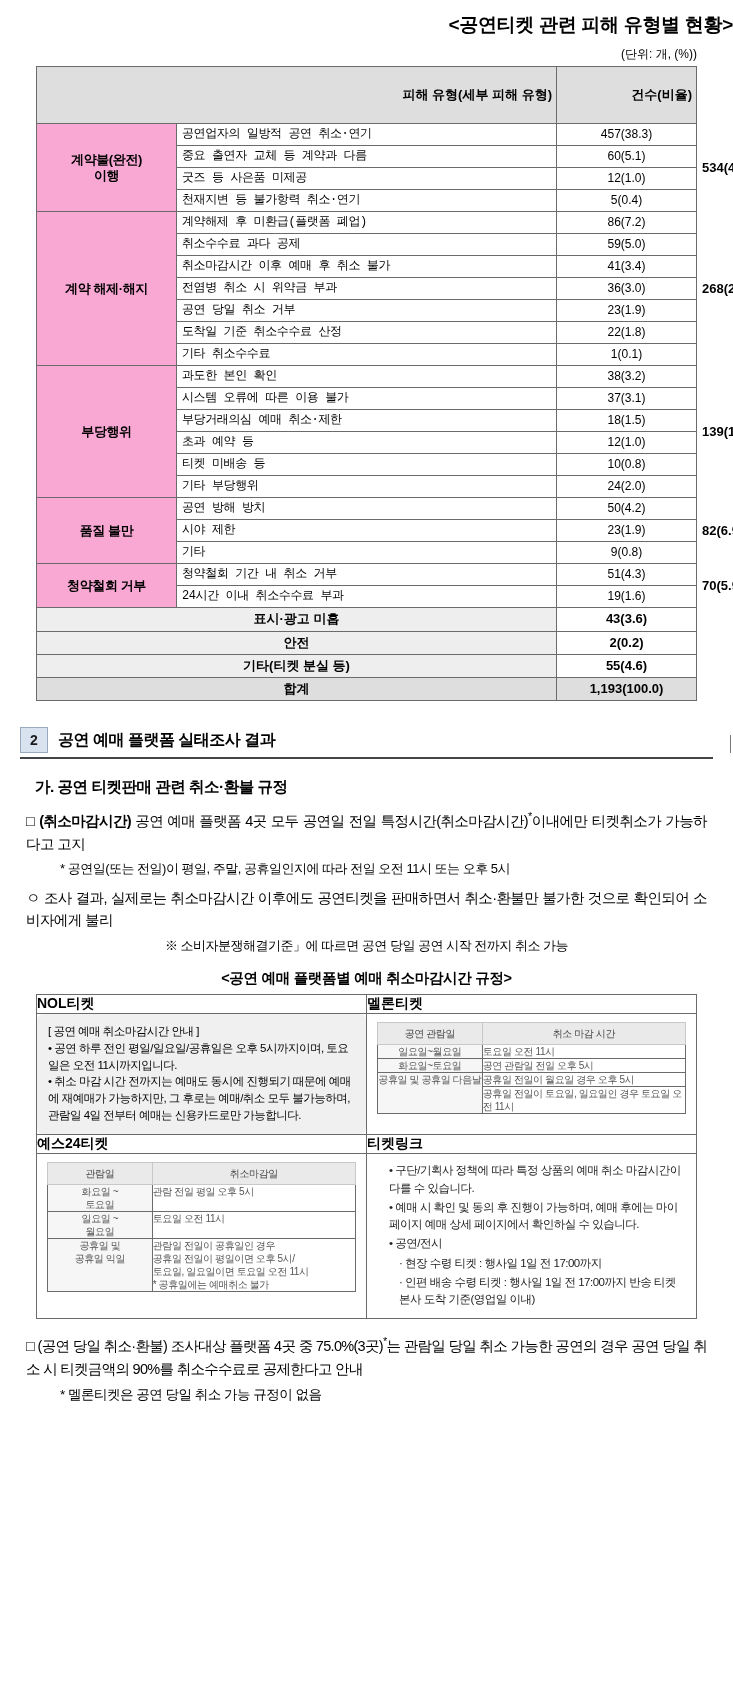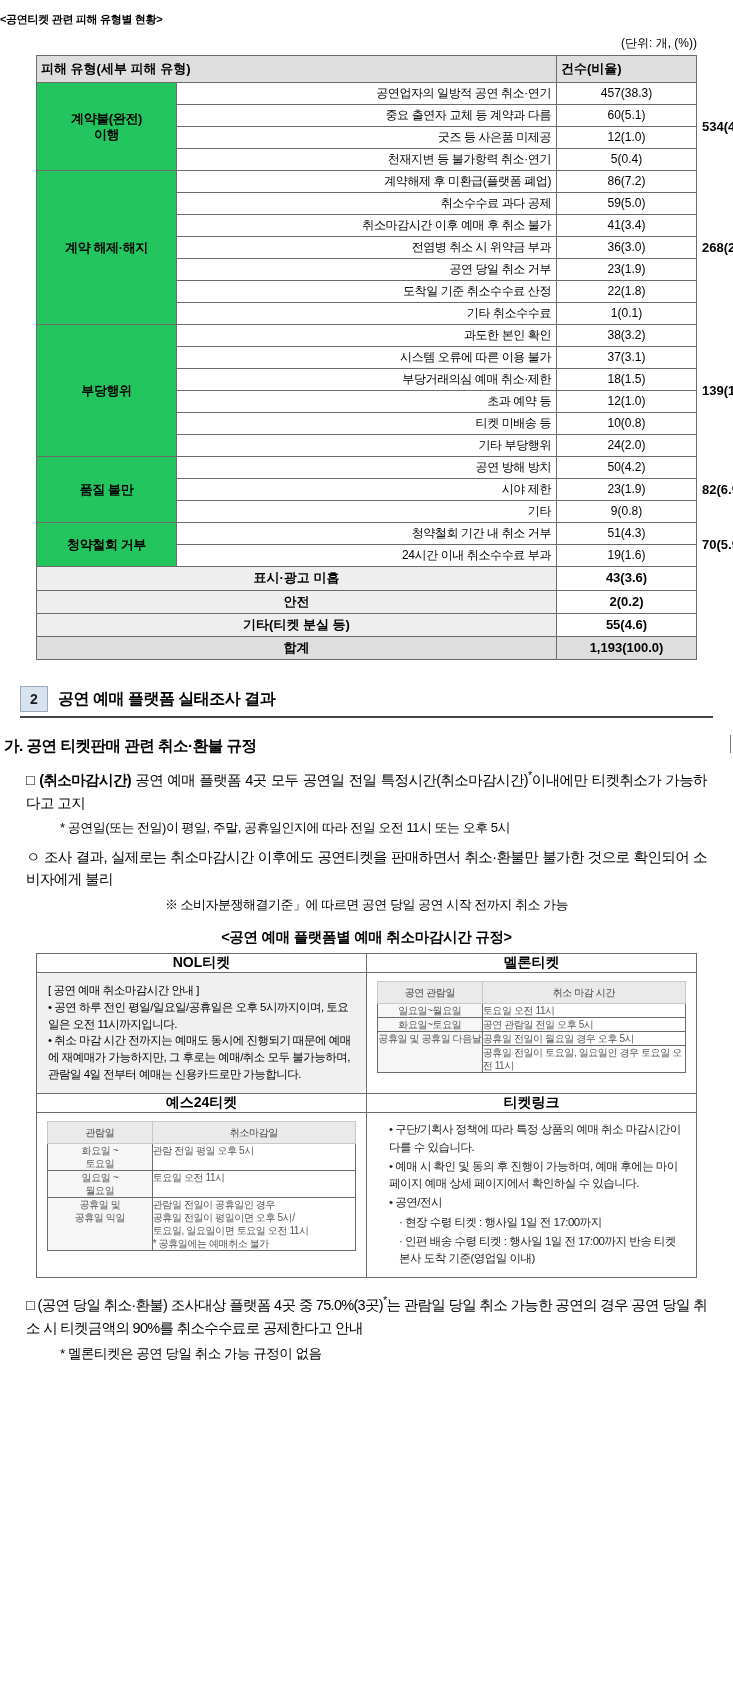--- a/index.html
+++ b/index.html
@@ -15,23 +15,23 @@
   }
   .page {
     width: 733px;
     position: relative;
     padding: 0;
     box-sizing: border-box;
   }
 
   
   .t1-title {
-    text-align: left;
-    font-weight: bold;
-    font-size: 11px;
+    text-align: right;
+    font-weight: bold;
+    font-size: 19px;
     padding: 12px 0 8px 0;
     letter-spacing: -0.3px;
   }
   .unit-line {
     text-align: right;
     font-size: 12px;
     padding-right: 36px;
     padding-bottom: 3px;
   }
   table.grid {
@@ -45,35 +45,36 @@
   }
   table.t1 td, table.t1 th {
     border: 1px solid #6b6b6b;
     padding: 3px 5px;
     vertical-align: middle;
     line-height: 1.25;
   }
   table.t1 thead th {
     background: #dedede;
     font-weight: bold;
+    text-align: right;
+    font-size: 13px;
+    padding: 20px 4px;
+  }
+  .cat-cell {
+    background: #f9a8d4;
+    text-align: center;
+    font-weight: bold;
+    font-size: 13px;
+    letter-spacing: -0.4px;
+  }
+  .sub-cell {
     text-align: left;
-    font-size: 13px;
-    padding: 5px 4px;
-  }
-  .cat-cell {
-    background: #22c55e;
-    text-align: center;
-    font-weight: bold;
-    font-size: 13px;
-    letter-spacing: -0.4px;
-  }
-  .sub-cell {
-    text-align: right;
     letter-spacing: -0.4px;
     font-size: 12px;
+    font-family: Liberation Mono, monospace;
   }
   .num-cell {
     text-align: center;
     font-size: 12px;
   }
   .total-cell {
     text-align: center;
     font-weight: bold;
     font-size: 13px;
   }
@@ -115,21 +116,21 @@
     letter-spacing: -0.5px;
   }
   .section-rule {
     border-bottom: 2px solid #444;
     margin: 4px 20px 0 20px;
   }
 
   .sub-head {
     font-weight: bold;
     font-size: 15.5px;
-    margin: 18px 22px 10px 4px;
+    margin: 18px 22px 10px 35px;
     letter-spacing: -0.5px;
   }
   .right-tick {
     position: absolute;
     right: 2px;
     top: 735px;
     width: 4px;
     height: 18px;
     border-right: 1px solid #777;
   }
@@ -170,21 +171,20 @@
     border-collapse: collapse;
     margin: 0 auto;
     table-layout: fixed;
   }
   table.t2 td {
     border: 1px solid #6b6b6b;
     vertical-align: top;
     padding: 0;
   }
   .plat-head {
-    text-align: center;
     font-weight: bold;
     font-size: 14px;
     padding: 6px 0;
     background: #ffffff;
   }
   .shot {
     padding: 8px 10px;
     min-height: 120px;
     box-sizing: border-box;
   }

